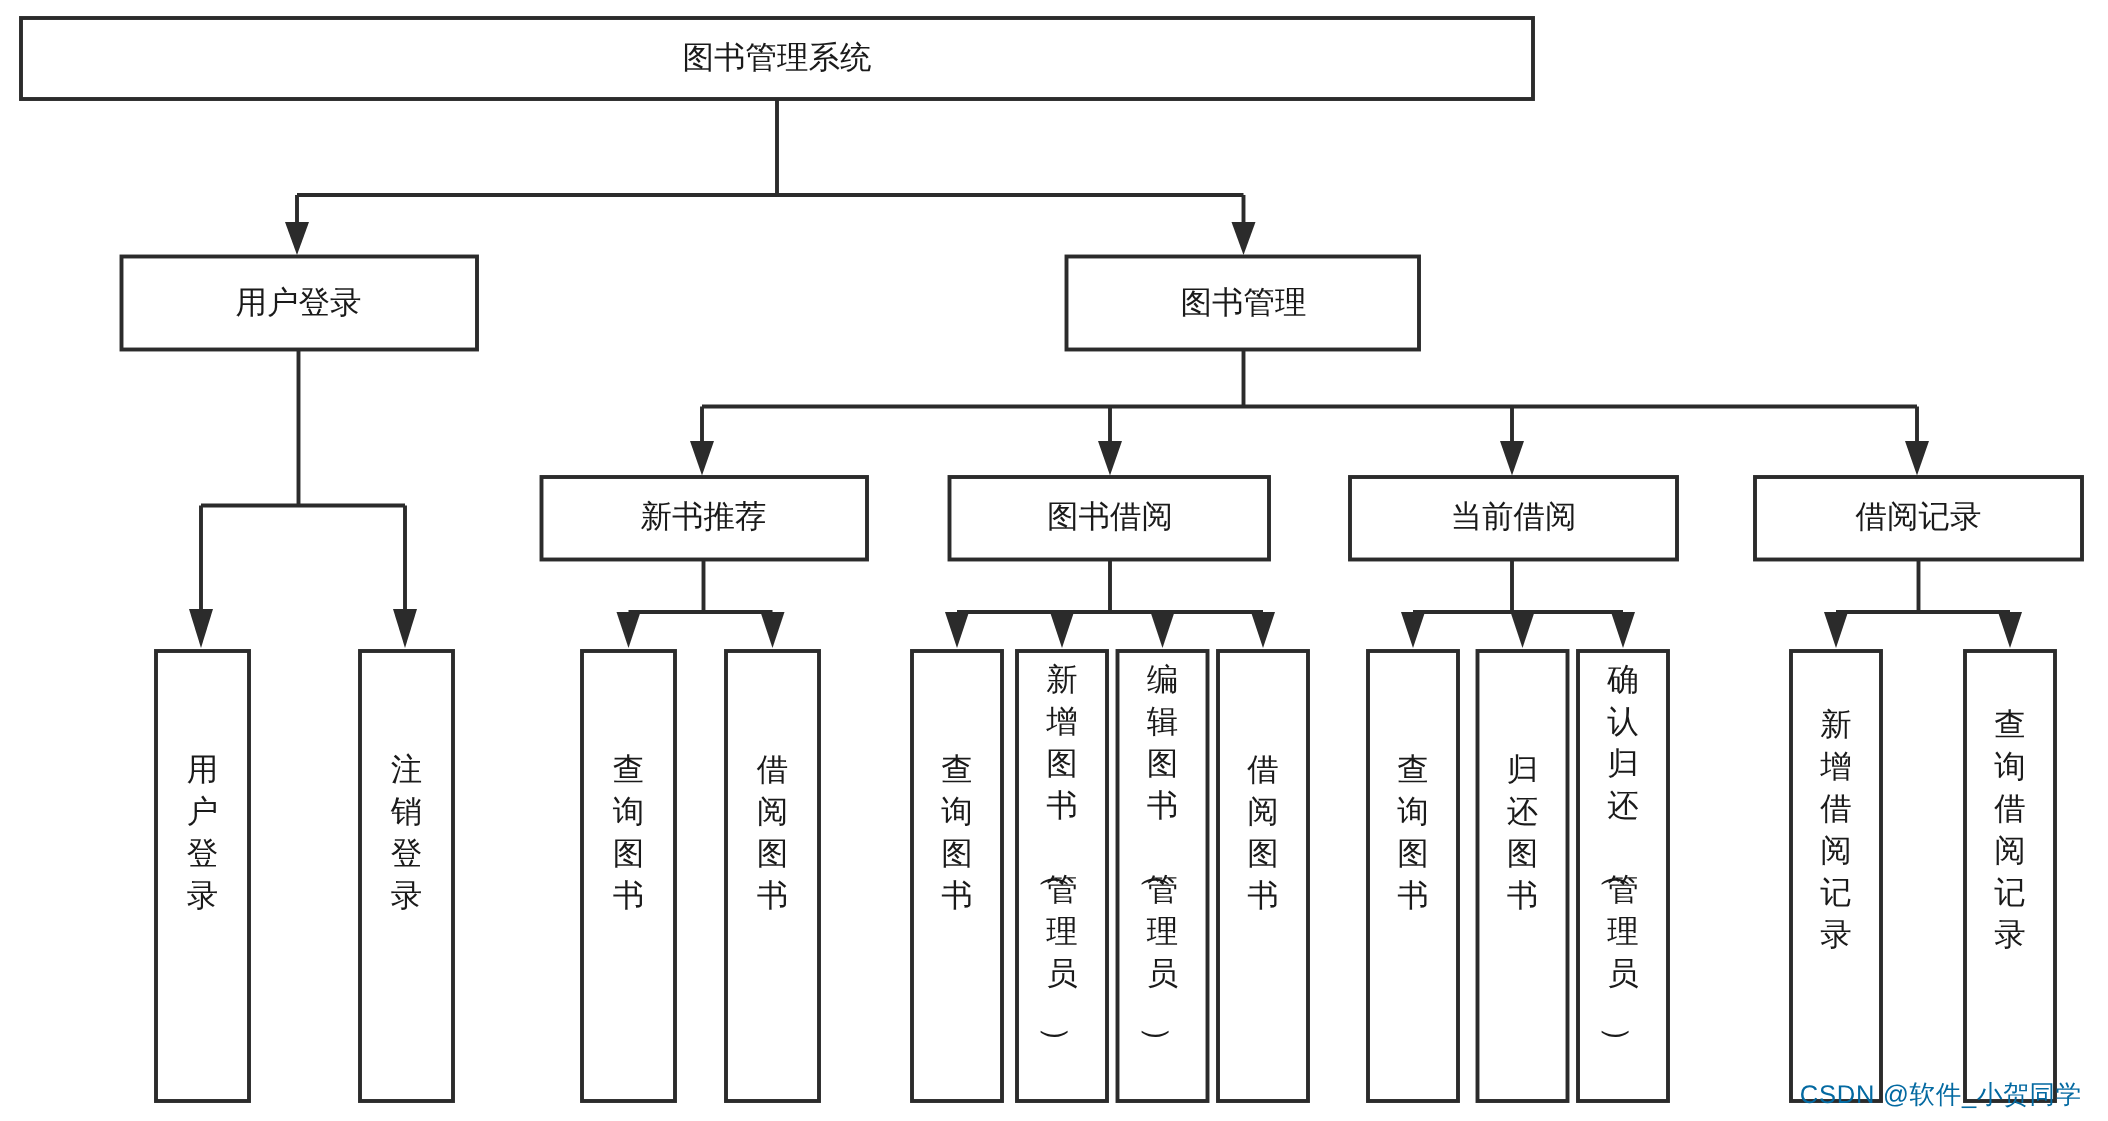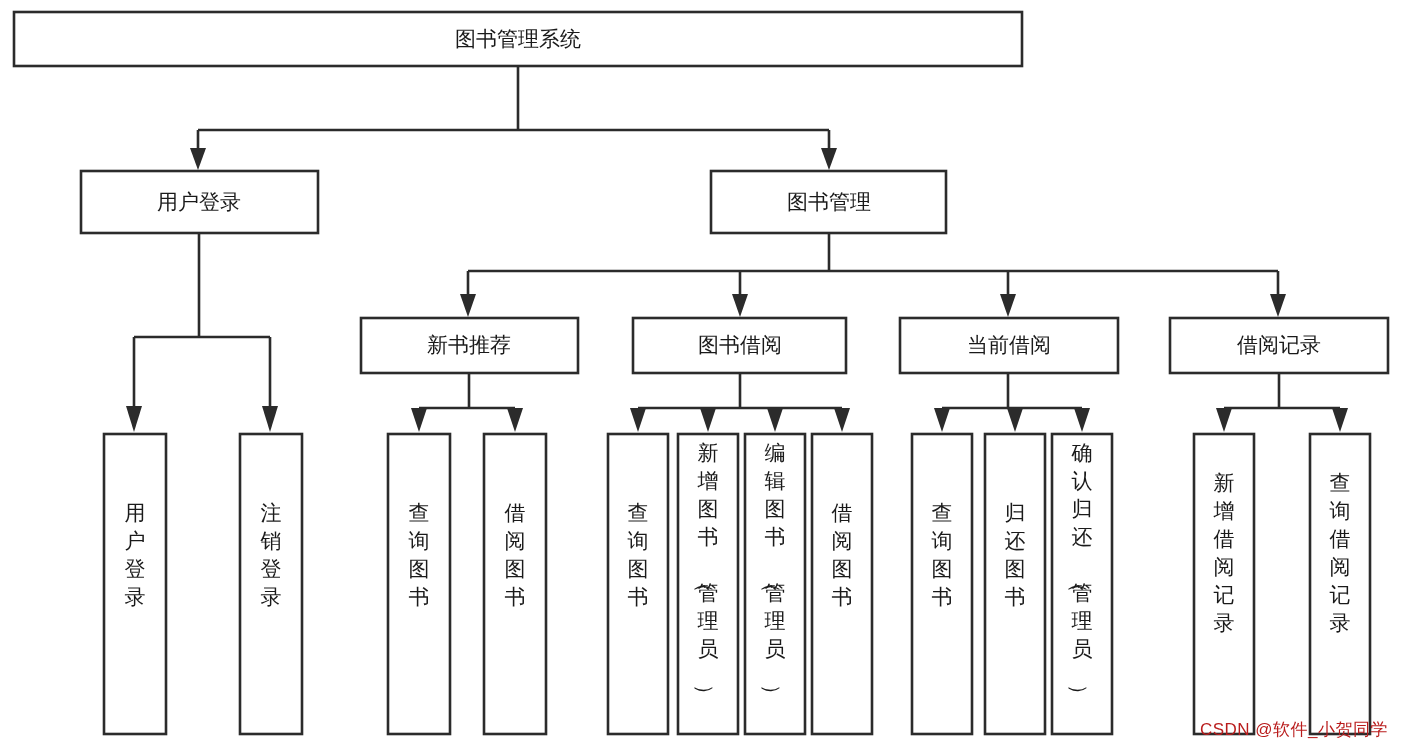--- a/index.html
+++ b/index.html
@@ -54,21 +54,21 @@
     font-size: 21px;
     fill: #1a1a1a;
     text-anchor: middle;
   }
   .watermark {
     position: absolute;
     right: 10px;
     bottom: 6px;
     font-family: "Liberation Sans", "DejaVu Sans", sans-serif;
     font-size: 17px;
-    color: #b91c1c;
+    color: #0369a1;
     letter-spacing: 0.5px;
     white-space: nowrap;
     pointer-events: none;
   }
 </style>
 </head>
 <body>
 
 <div id="diagram-root">
 

